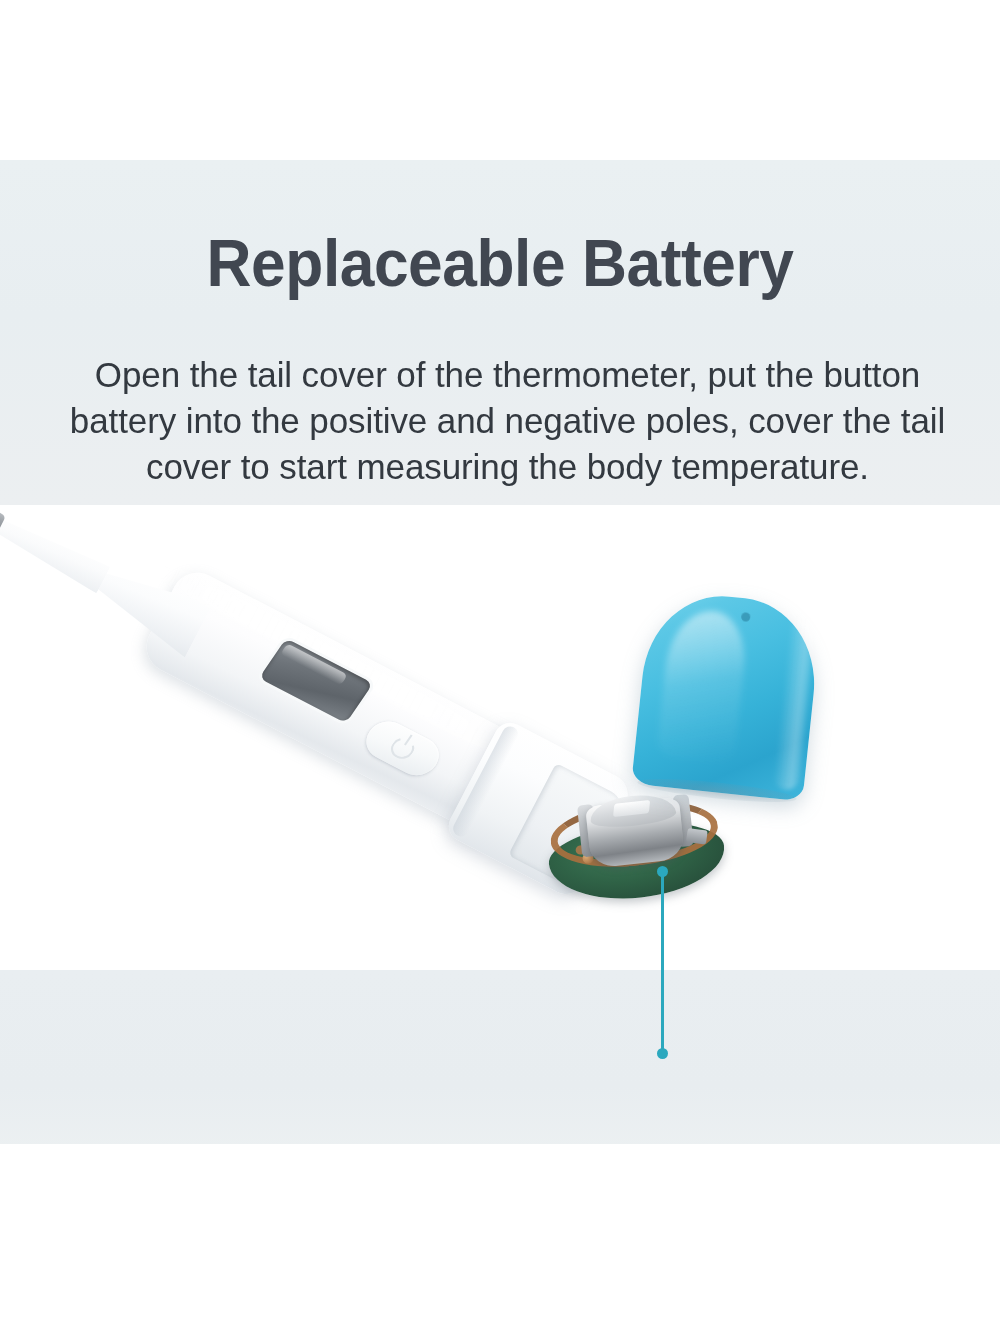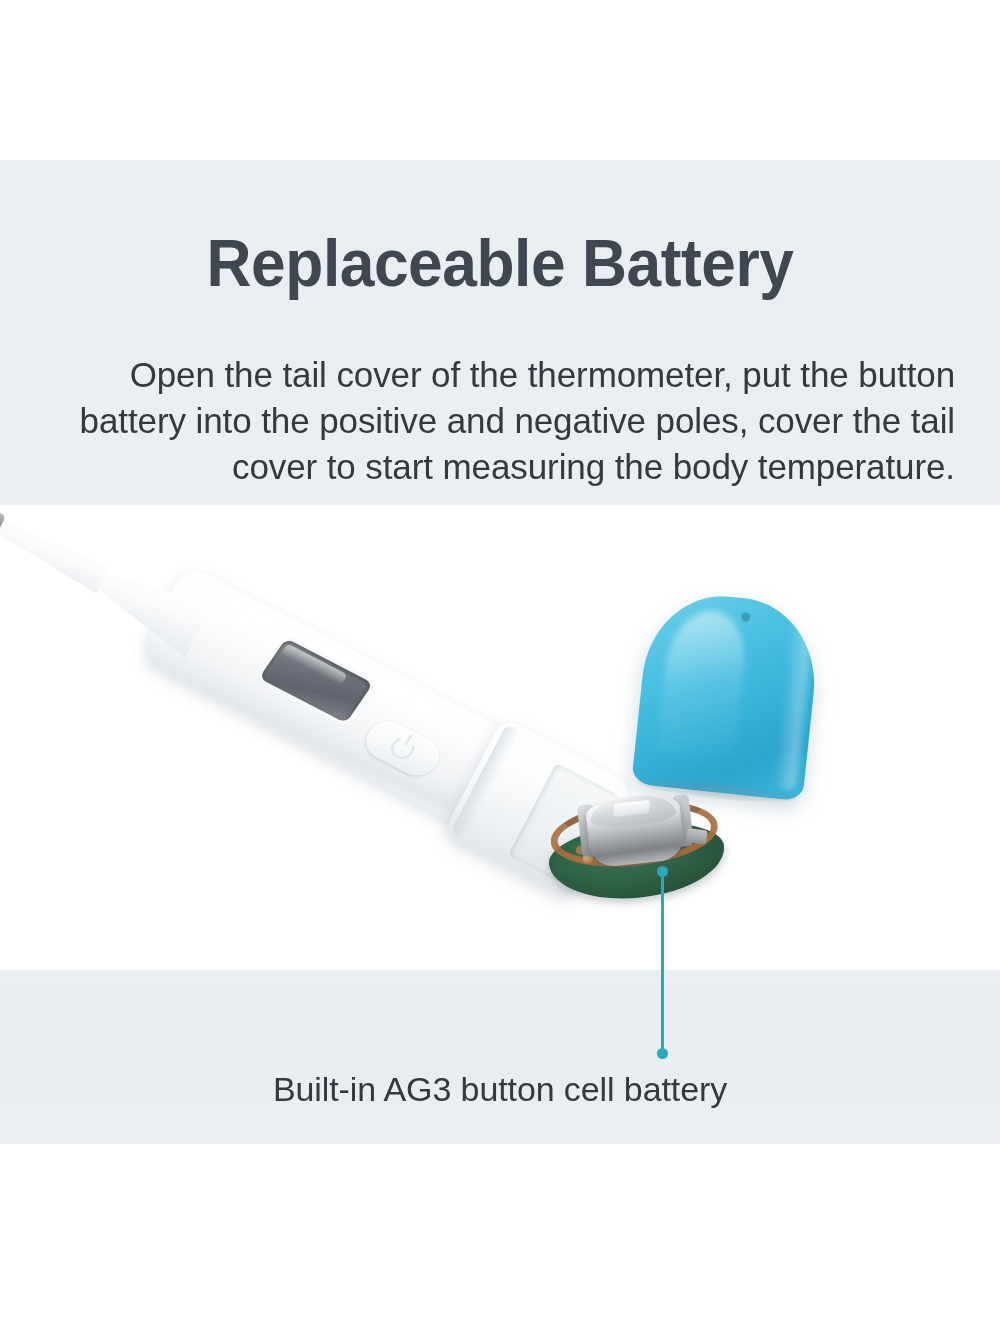--- a/index.html
+++ b/index.html
@@ -45,21 +45,21 @@
     line-height:1.05;
     white-space:nowrap;
     transform:scaleX(0.93);
     transform-origin:center;
   }
   .body-copy {
     position:absolute; top:352px; left:60px; width:895px;
     font-size:35px;
     line-height:1.32;
     color:#333940;
-    text-align:right;
+    text-align:center;
     letter-spacing:-0.1px;
   }
 
   
   .stage {
     position:absolute; top:505px; left:0;
     width:1000px; height:465px;
     overflow:visible;
   }
 
@@ -374,15 +374,14 @@
       <div class="cap-edge"></div>
       <div class="cap-vent"></div>
       <div class="cap-base-shadow"></div>
     </div>
   </div>
 
   <div class="leader-dot" id="leader-dot-top"></div>
   <div id="leader-line"></div>
   <div class="leader-dot" id="leader-dot-bottom"></div>
 
-  <div class="caption">Built-in AG3 button cell battery</div>
 
 </div>
 
 </body></html>

